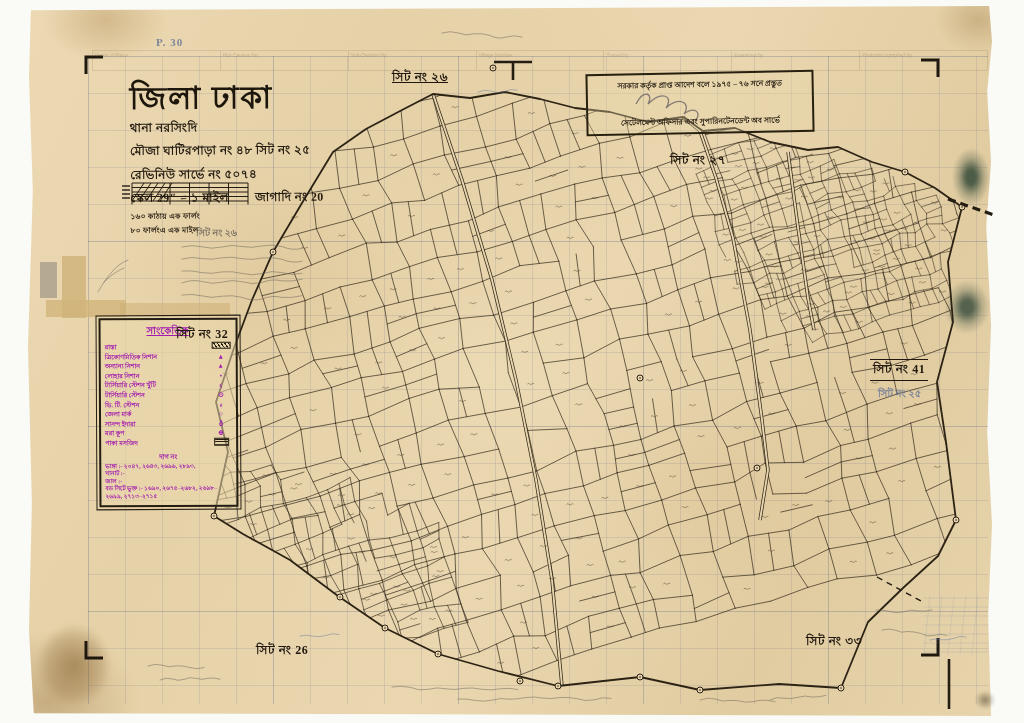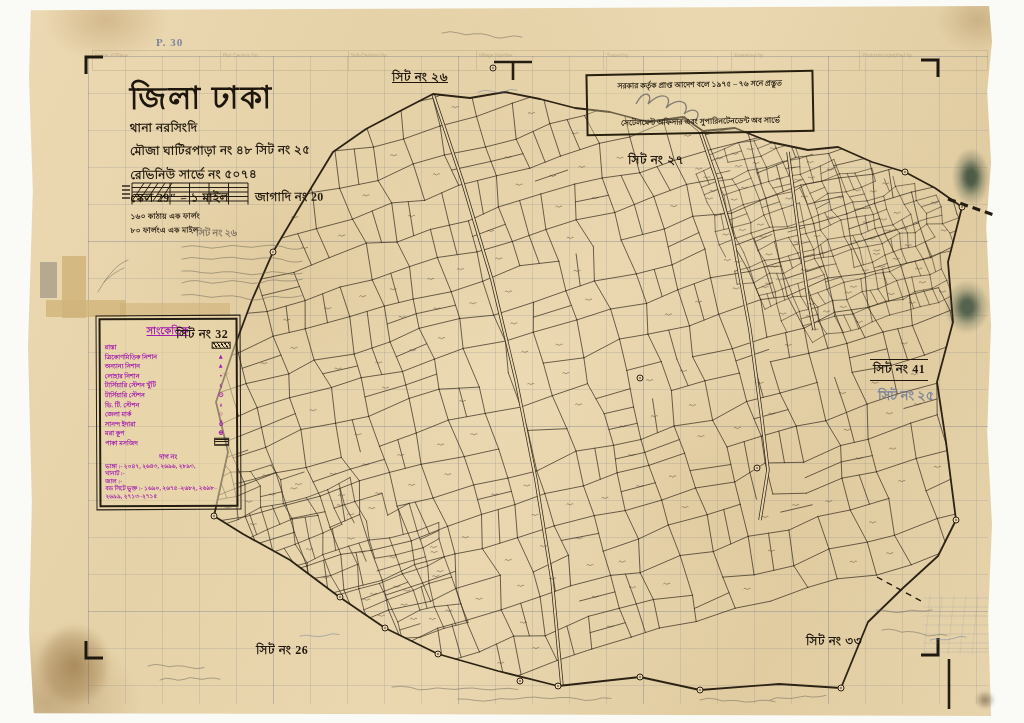--- a/index.html
+++ b/index.html
@@ -1644,23 +1644,23 @@
       <span class="lg-sym"><span class="sym-mosque" style="display:inline-block"></span></span>
     </div>
     <div class="lg-nh">দাগ নং</div>
     <div class="lg-note">ভাঙ্গা :- ২০৪৭, ২৬৪৩, ২৬৯৬, ২৮৯৩,</div>
     <div class="lg-note">খানাট :-</div>
     <div class="lg-note">জাল :-</div>
     <div class="lg-note">বড সিটে ভুক্ত :- ১৬৯০, ২৬৭৫–২৬৮২, ২৬৯৮–২৬৯৯, ২৭১৩–২৭১৫</div>
   </div>
 
   <div class="sheet" style="left:392px;top:68px;text-decoration:underline">সিট নং ২৬</div>
-  <div class="sheet" style="left:628px;top:151px">সিট নং ২৭</div>
+  <div class="sheet" style="left:670px;top:151px">সিট নং ২৭</div>
   <div class="sheet sheet-24" style="left:870px;top:359px">সিট নং 41</div>
-  <div class="bluep" style="left:878px;top:386px;font-size:13px">সিট নং ২৫</div>
+  <div class="bluep" style="left:878px;top:386px;font-size:10px">সিট নং ২৫</div>
   <div class="sheet" style="left:176px;top:325px">সিট নং 32</div>
   <div class="sheet" style="left:256px;top:641px">সিট নং 26</div>
   <div class="sheet" style="left:806px;top:632px">সিট নং ৩৩</div>
 
   <div class="bluep" style="left:156px;top:36px;font-size:11px;letter-spacing:1px">P. 30</div>
   <div class="pencil" style="left:196px;top:226px;font-size:9.5px">সিট নং  ২৬</div>
 
 </div>
 
 </body></html>

